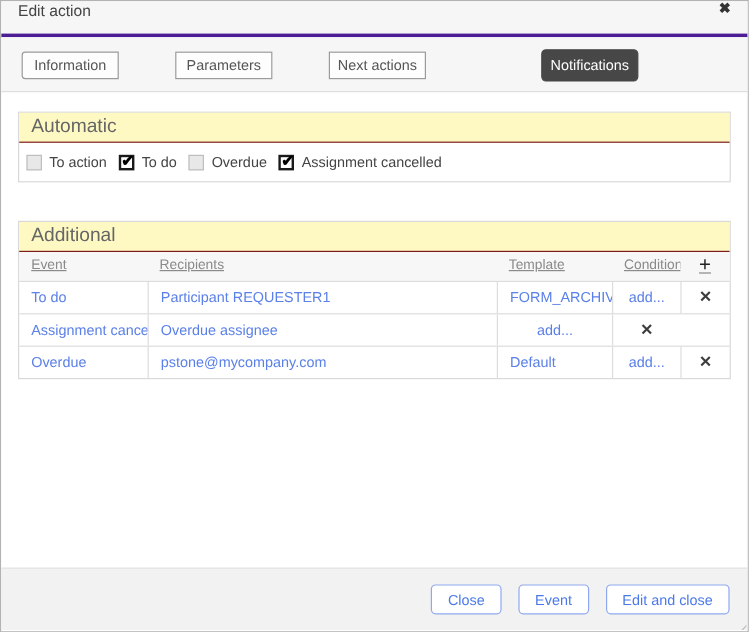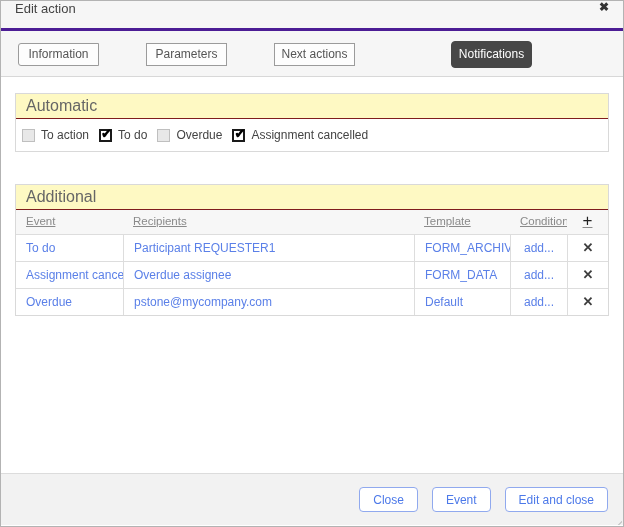--- a/index.html
+++ b/index.html
@@ -207,21 +207,20 @@
         <div class="tcell"><span class="link">To do</span></div>
         <div class="tcell"><span class="link">Participant REQUESTER1</span></div>
         <div class="tcell"><span class="link">FORM_ARCHIVE</span></div>
         <div class="tcell center"><span class="link">add...</span></div>
         <div class="tcell center"><span class="row-x">✕</span></div>
       </div>
 
       <div class="trow tdata">
         <div class="tcell"><span class="link">Assignment cancelled</span></div>
         <div class="tcell"><span class="link">Overdue assignee</span></div>
-        <div class="tcell"><span class="link">FORM_DATA</span></div>
         <div class="tcell center"><span class="link">add...</span></div>
         <div class="tcell center"><span class="row-x">✕</span></div>
       </div>
 
       <div class="trow tdata">
         <div class="tcell"><span class="link">Overdue</span></div>
         <div class="tcell"><span class="link">pstone@mycompany.com</span></div>
         <div class="tcell"><span class="link">Default</span></div>
         <div class="tcell center"><span class="link">add...</span></div>
         <div class="tcell center"><span class="row-x">✕</span></div>

